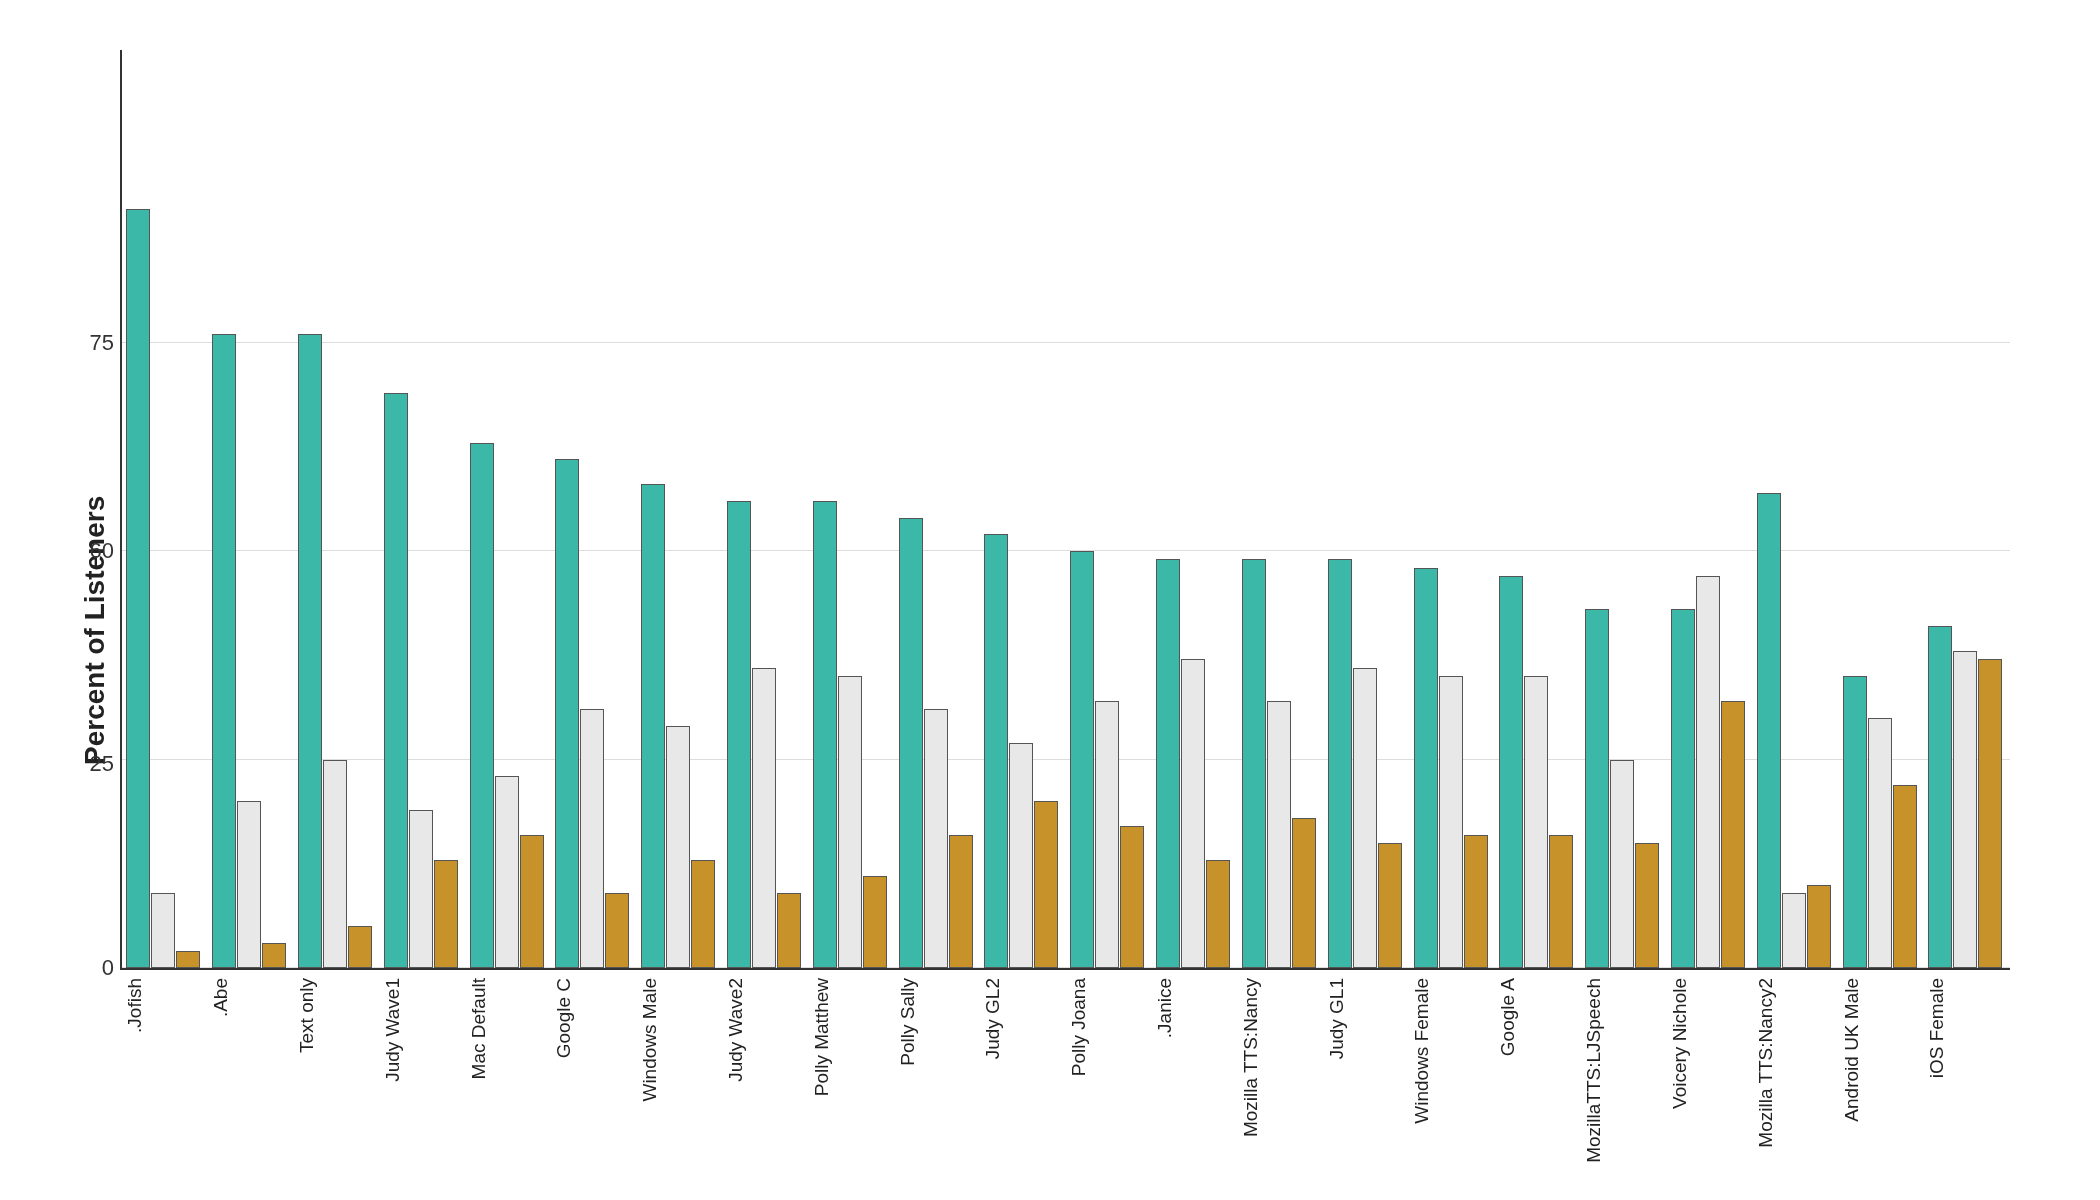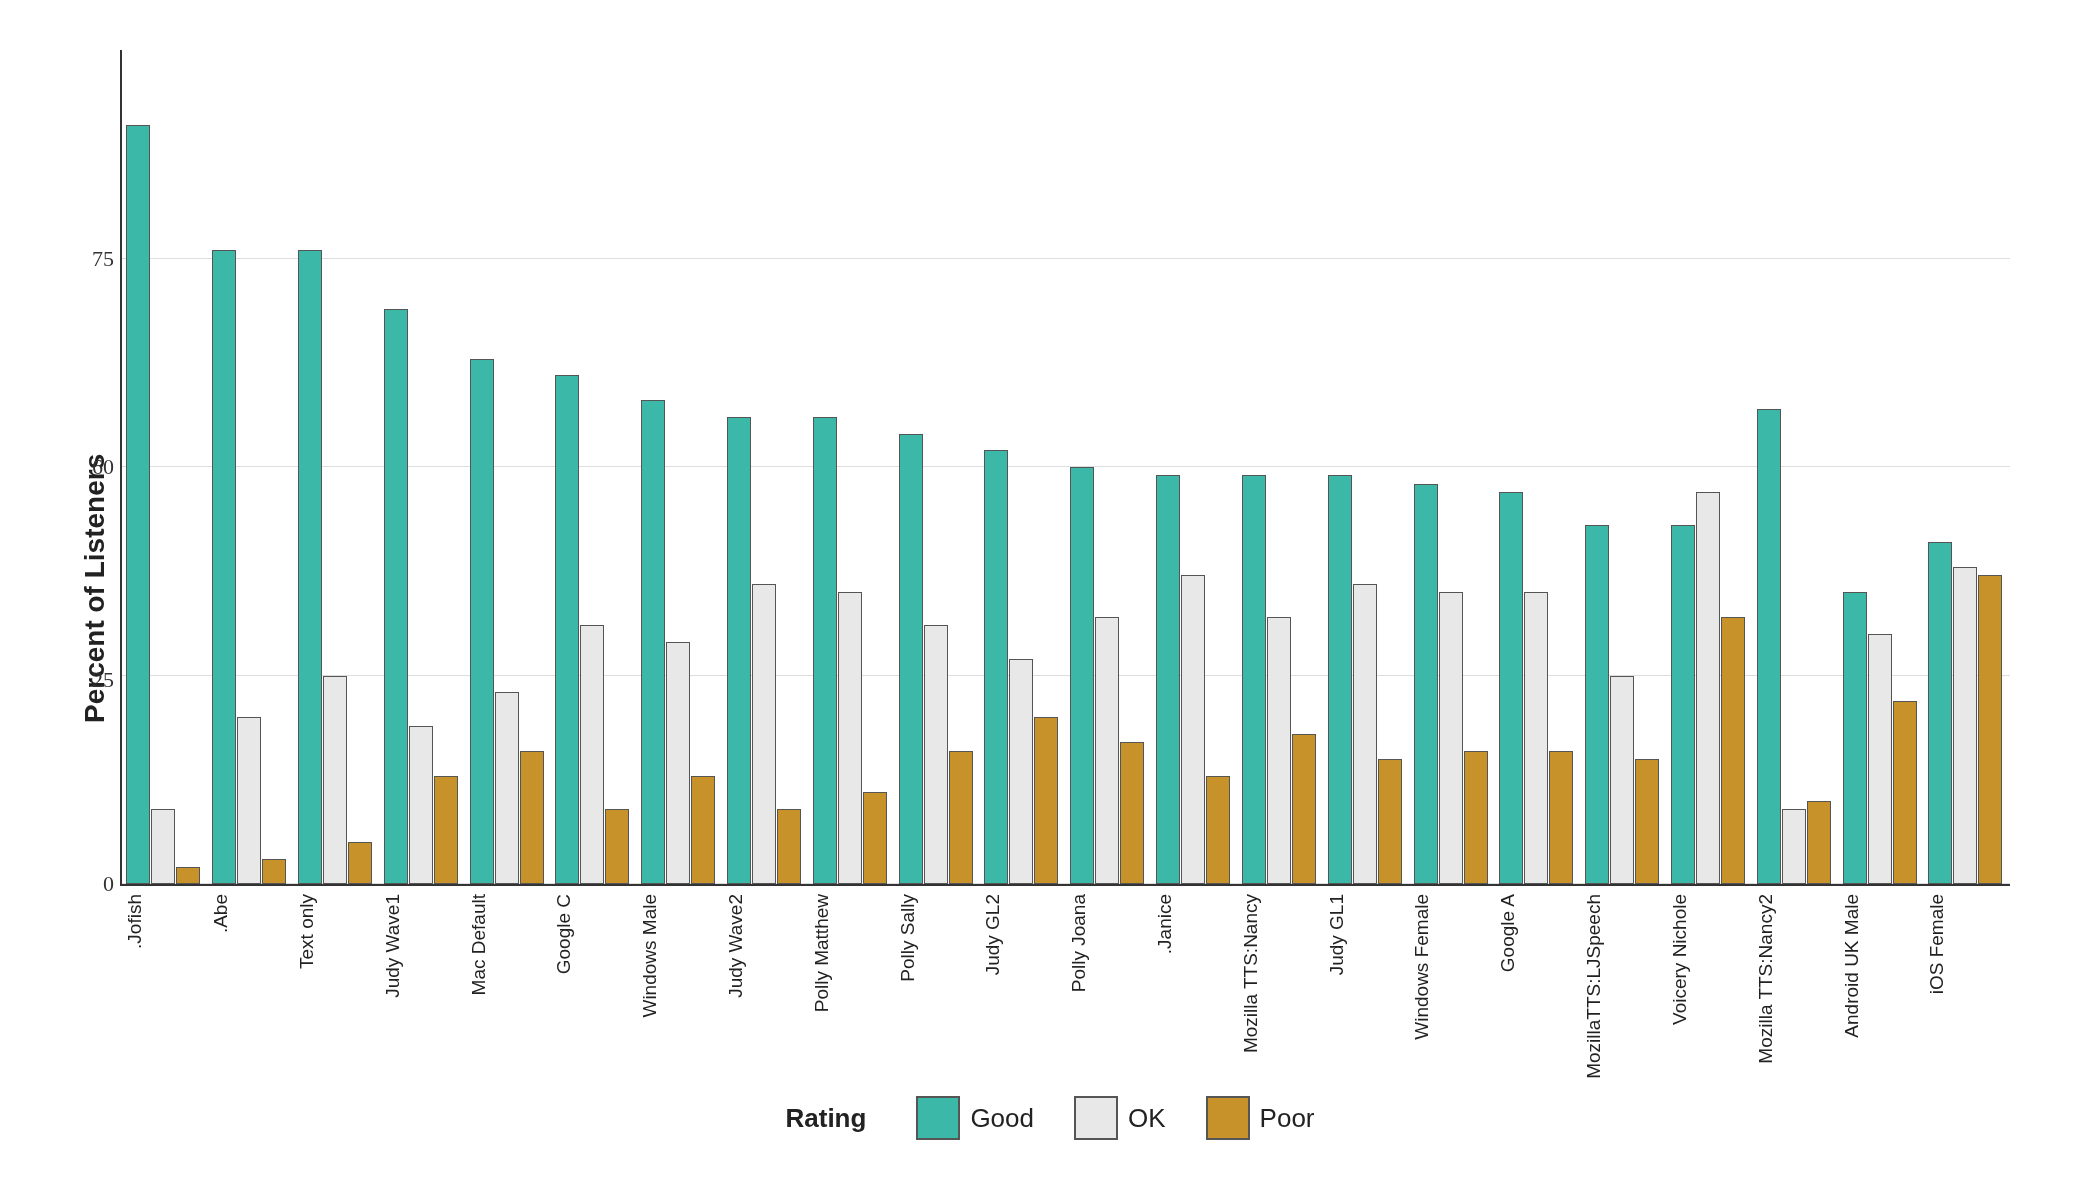--- a/index.html
+++ b/index.html
@@ -58,21 +58,20 @@
       left: 0; right: 0;
       border-top: 1px solid #ddd;
     }
     .y-tick-label {
       position: absolute;
       right: calc(100% + 8px);
       transform: translateY(50%);
       font-size: 22px;
       color: #333;
       white-space: nowrap;
-      font-family: Liberation Serif, serif;
     }
     .x-labels {
       display: flex;
       padding-left: 0;
       height: 180px;
       align-items: flex-start;
       padding-top: 8px;
     }
     .x-label-item {
       display: flex;
@@ -264,28 +263,13 @@
           </div>
           <div class="x-label-item" style="width: 85.8182px; min-width: 85.8182px; max-width: 85.8182px; justify-content: flex-start; padding-left: 4.29091px;">
             <span class="x-label-text">Android UK Male</span>
           </div>
           <div class="x-label-item" style="width: 85.8182px; min-width: 85.8182px; max-width: 85.8182px; justify-content: flex-start; padding-left: 4.29091px;">
             <span class="x-label-text">iOS Female</span>
           </div>
         </div>
     </div>
   </div>
-  <div class="legend">
-    <span class="legend-title">Rating</span>
-    <div class="legend-item">
-      <div class="legend-swatch" style="background:#3cb8a8;"></div>
-      <span>Good</span>
-    </div>
-    <div class="legend-item">
-      <div class="legend-swatch" style="background:#e8e8e8;"></div>
-      <span>OK</span>
-    </div>
-    <div class="legend-item">
-      <div class="legend-swatch" style="background:#c8922a;"></div>
-      <span>Poor</span>
-    </div>
-  </div>
 </div>
 
 </body></html>

